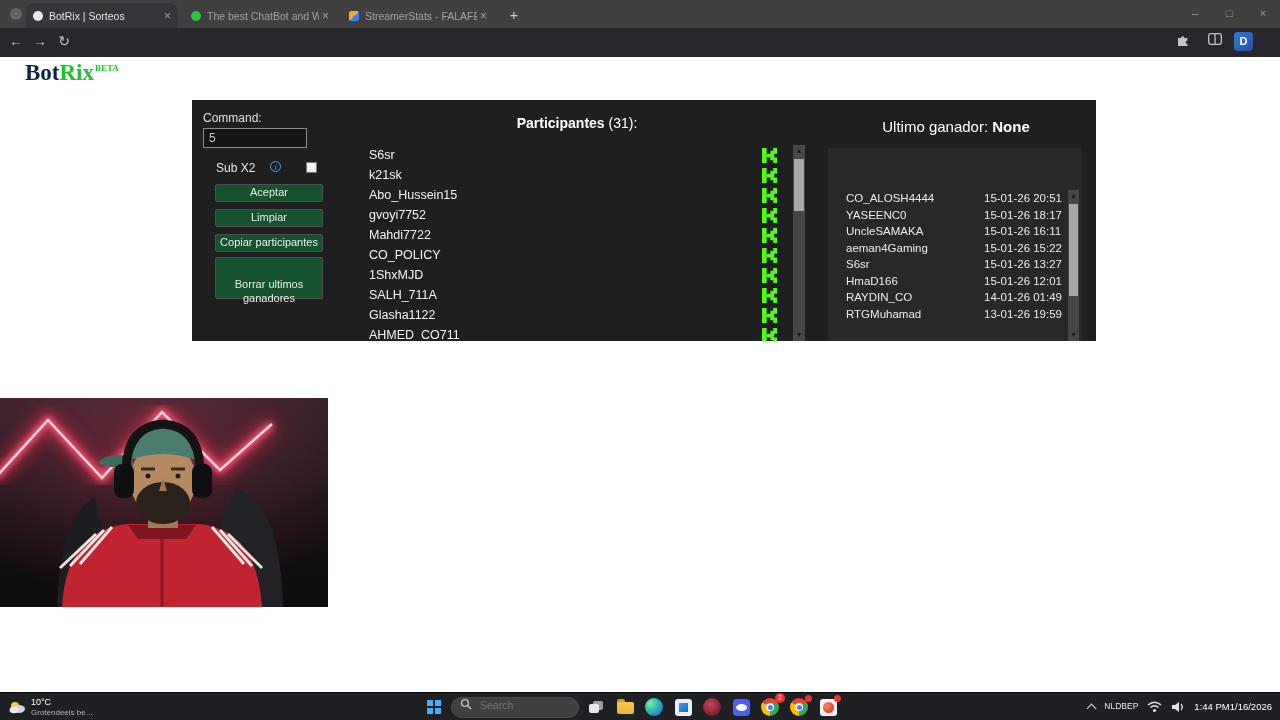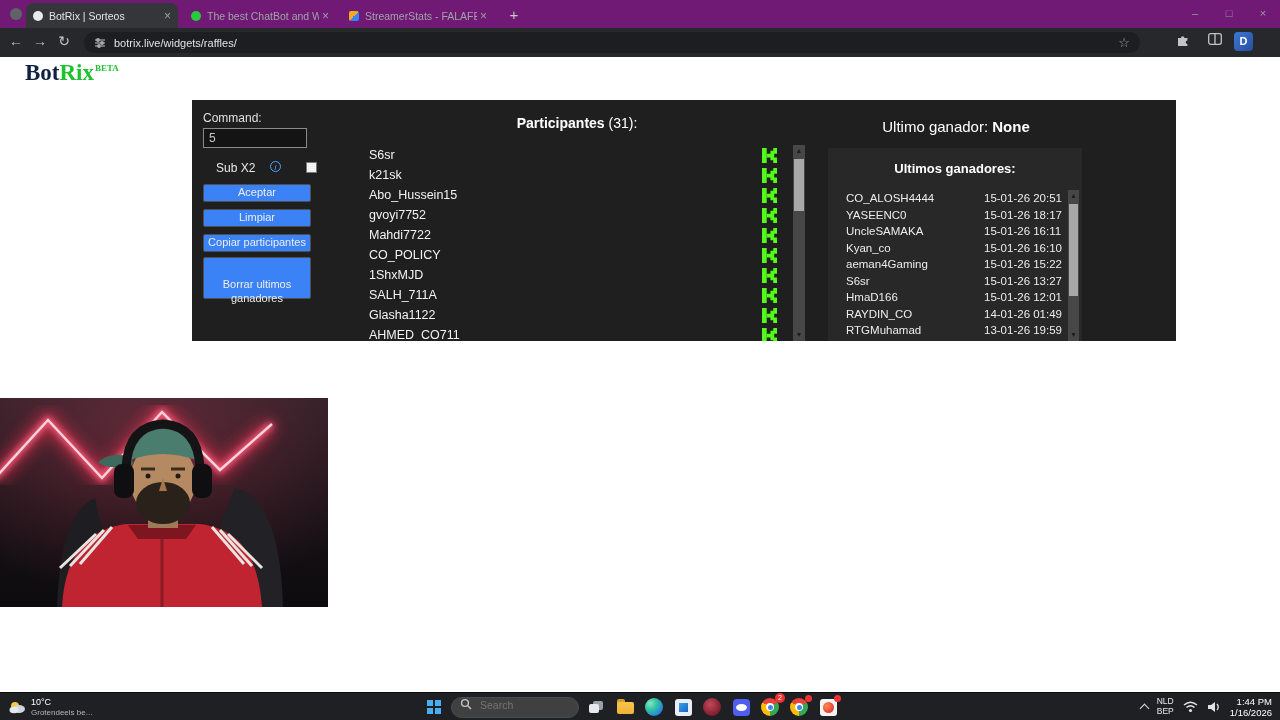--- a/index.html
+++ b/index.html
@@ -1,21 +1,21 @@
 <!DOCTYPE html>
 <html><head>
 <meta charset="utf-8">
 <style>
   html,body{margin:0;padding:0;background:#000;}
   *{box-sizing:border-box;}
   #root{position:relative;width:1280px;height:720px;background:#fff;overflow:hidden;
         font-family:"Liberation Sans",sans-serif;}
 
   
-  .tabbar{position:absolute;left:0;top:0;width:1280px;height:28px;background:#701a75;}
+  .tabbar{position:absolute;left:0;top:0;width:1280px;height:28px;background:#404040;}
   .tabsearch{position:absolute;left:10px;top:8px;width:12px;height:12px;border-radius:50%;background:#5f6368;}
   .tab{position:absolute;top:3px;height:25px;width:152px;border-radius:8px 8px 0 0;
        display:flex;align-items:center;padding:0 7px;}
   .tab.active{background:#35363a;}
   .tab-label{flex:1;font-size:10.5px;color:#a0a2a6;white-space:nowrap;overflow:hidden;}
   .tab.active .tab-label{color:#e2e3e5;}
   .tab-close{color:#9aa0a6;font-size:12px;margin-left:3px;flex:none;}
   .favicon{width:10px;height:10px;border-radius:50%;margin-right:6px;flex:none;}
   .fav1{background:#e8eaed;}
   .fav2{background:#27c93f;}
@@ -36,31 +36,31 @@
   .avatar{position:absolute;left:1234px;top:32px;width:19px;height:19px;border-radius:4px;
           background:linear-gradient(135deg,#3b78d8,#274f9e);color:#fff;font-size:11px;font-weight:bold;
           text-align:center;line-height:19px;}
 
   
   .logo{position:absolute;left:25px;top:60px;font-weight:bold;font-size:23px;font-family:Liberation Serif, serif;}
   .logo .p1{color:#0f2340;}
   .logo .p2{color:#1fc12f;}
   .logo .beta{color:#1fc12f;font-size:9px;position:relative;top:-9px;margin-left:1px;font-weight:bold;}
 
-  .panel{position:absolute;left:192px;top:100px;width:984px;height:241px;background:#1f1f1f;}
+  .panel{position:absolute;left:192px;top:100px;width:904px;height:241px;background:#1f1f1f;}
 
   
   .cmd-label{position:absolute;left:11px;top:11px;font-size:12px;color:#e0e0e0;}
   .cmd-input{position:absolute;left:11px;top:28px;width:104px;height:20px;background:#141414;
              border:1px solid #8a8a8a;color:#c8c8c8;font-size:12px;padding:0 5px;font-family:inherit;}
   .sub-label{position:absolute;left:24px;top:61px;font-size:12px;color:#e8e8e8;}
   .info-icon{position:absolute;left:78px;top:61px;width:11px;height:11px;border-radius:50%;
              border:1px solid #4da3ff;color:#4da3ff;font-size:8px;line-height:11px;text-align:center;font-style:italic;}
   .checkbox{position:absolute;left:114px;top:62px;width:11px;height:11px;background:#f2f2f2;border:1px solid #777;}
-  .btn{position:absolute;left:11px;width:108px;background:#3b82f6;border:1px solid #4f4f4f;border-radius:2px;
+  .btn{position:absolute;left:23px;width:108px;background:#14532d;border:1px solid #4f4f4f;border-radius:2px;
        color:#ededed;font-size:11px;text-align:center;font-family:inherit;padding:0;line-height:1.25;}
   .btn-accept{top:84px;height:18px;}
   .btn-clear{top:109px;height:18px;}
   .btn-copy{top:134px;height:18px;}
   .btn-delete{top:157px;height:30px;padding:20px 4px;}
 
   
   .part-header{position:absolute;left:225px;top:15px;width:320px;text-align:center;color:#fff;font-size:14px;}
   .part-list{position:absolute;left:173px;top:45px;width:428px;height:196px;overflow:hidden;}
   .part-row{height:20px;position:relative;display:flex;align-items:center;}
@@ -116,23 +116,23 @@
   .chrome:before{content:"";position:absolute;left:5px;top:5px;width:8px;height:8px;background:#fff;border-radius:50%;}
   .chrome:after{content:"";position:absolute;left:6.5px;top:6.5px;width:5px;height:5px;background:#4285f4;border-radius:50%;}
   .app-white{width:17px;height:17px;border-radius:3px;background:#f3f4f6;position:relative;}
   .app-white:before{content:"";position:absolute;left:3px;top:3px;width:11px;height:11px;border-radius:50%;
           background:radial-gradient(circle at 35% 35%,#ff8a50,#e53935 75%);}
   .badge{position:absolute;top:-2px;right:-3px;min-width:10px;height:10px;border-radius:5px;background:#e33;
          color:#fff;font-size:7px;line-height:10px;text-align:center;padding:0 1px;z-index:2;}
   .dot{position:absolute;top:0;right:-1px;width:7px;height:7px;border-radius:50%;background:#e33;z-index:2;}
   .tb-right{position:absolute;right:8px;top:0;height:28px;display:flex;align-items:center;gap:9px;}
   .chev{width:7px;height:7px;border-left:1.5px solid #dcdcdc;border-top:1.5px solid #dcdcdc;transform:rotate(45deg);margin-top:3px;}
-  .lang{display:flex;flex-direction:column;line-height:1.15;text-align:center;}
+  .lang{display:flex;flex-direction:row;line-height:1.15;text-align:center;}
   .lang span{font-size:8.5px;color:#e8e8e8;}
-  .clock{display:flex;flex-direction:column;line-height:1.2;text-align:right;}
+  .clock{display:flex;flex-direction:row;line-height:1.2;text-align:right;}
   .clock span{font-size:9.5px;color:#fff;}
 </style>
 </head>
 <body>
 
 <div id="root">
 
   <div class="tabbar">
     <div class="tabsearch"></div>
 
@@ -157,34 +157,20 @@
       <span>–</span>
       <span>□</span>
       <span>×</span>
     </div>
   </div>
 
   <div class="toolbar">
     <span class="nav-icon" style="left:6px">←</span>
     <span class="nav-icon" style="left:30px">→</span>
     <span class="nav-icon" style="left:54px">↻</span>
-  </div>
-  <div class="addressbar">
-    <span class="site-icon">
-      <svg width="12" height="12" viewBox="0 0 12 12" stroke="#a7aaae" stroke-width="1.2" fill="none">
-        <line x1="1" y1="3" x2="11" y2="3"></line>
-          <line x1="1" y1="6" x2="11" y2="6"></line>
-          <line x1="1" y1="9" x2="11" y2="9"></line>
-        <circle cx="4" cy="3" r="1.3" fill="#a7aaae"></circle>
-          <circle cx="8" cy="6" r="1.3" fill="#a7aaae"></circle>
-          <circle cx="5" cy="9" r="1.3" fill="#a7aaae"></circle>
-      </svg>
-    </span>
-    <span class="url">botrix.live/widgets/raffles/</span>
-    <span class="star">☆</span>
   </div>
   <span class="tb-right-icon" style="left:1176px">
     <svg width="14" height="14" viewBox="0 0 14 14" fill="#c2c4c6">
       <path d="M2,5 L5,5 A1.7,1.7 0 1 1 8.4,5 L11.4,5 L11.4,7.5 A1.7,1.7 0 1 0 11.4,10.9 L11.4,13 L2,13 Z"></path>
     </svg>
   </span>
   <span class="tb-right-icon" style="left:1208px">
     <svg width="14" height="12" viewBox="0 0 14 12">
       <rect x="0.7" y="0.7" width="12.6" height="10.6" rx="2" fill="none" stroke="#c2c4c6" stroke-width="1.3"></rect>
       <line x1="7" y1="1" x2="7" y2="11" stroke="#c2c4c6" stroke-width="1.3"></line>
@@ -298,42 +284,37 @@
       <span class="scroll-btn" style="top:0">▲</span>
       <span class="scroll-btn" style="bottom:0">▼</span>
       <div class="part-thumb"></div>
     </div>
 
     <div class="win-header">
       <span>Ultimo ganador:</span>
       <b>None</b>
     </div>
     <div class="win-box">
-      <div class="win-title">Ultimos ganadores:</div>
       <div class="win-list">
 
           <div class="win-row">
             <span class="win-name">CO_ALOSH4444</span>
             <span class="win-date">15-01-26 20:51</span>
           </div>
 
           <div class="win-row">
             <span class="win-name">YASEENC0</span>
             <span class="win-date">15-01-26 18:17</span>
           </div>
 
           <div class="win-row">
             <span class="win-name">UncleSAMAKA</span>
             <span class="win-date">15-01-26 16:11</span>
           </div>
 
-          <div class="win-row">
-            <span class="win-name">Kyan_co</span>
-            <span class="win-date">15-01-26 16:10</span>
-          </div>
 
           <div class="win-row">
             <span class="win-name">aeman4Gaming</span>
             <span class="win-date">15-01-26 15:22</span>
           </div>
 
           <div class="win-row">
             <span class="win-name">S6sr</span>
             <span class="win-date">15-01-26 13:27</span>
           </div>

